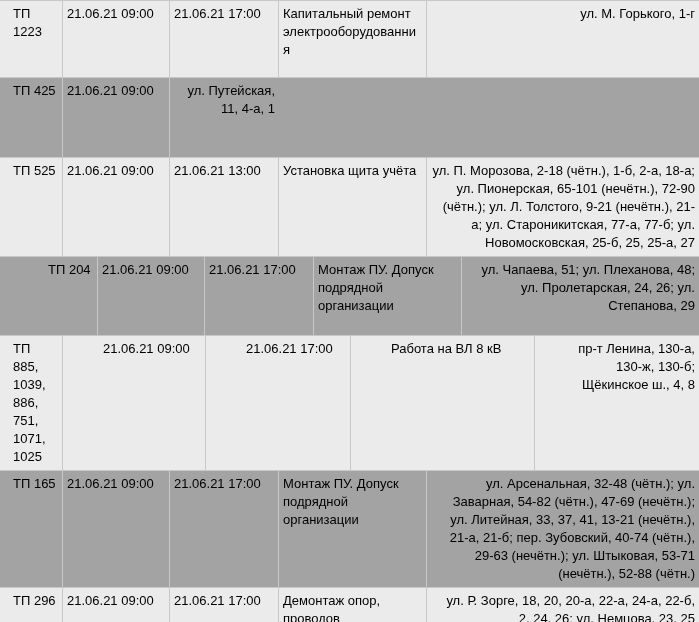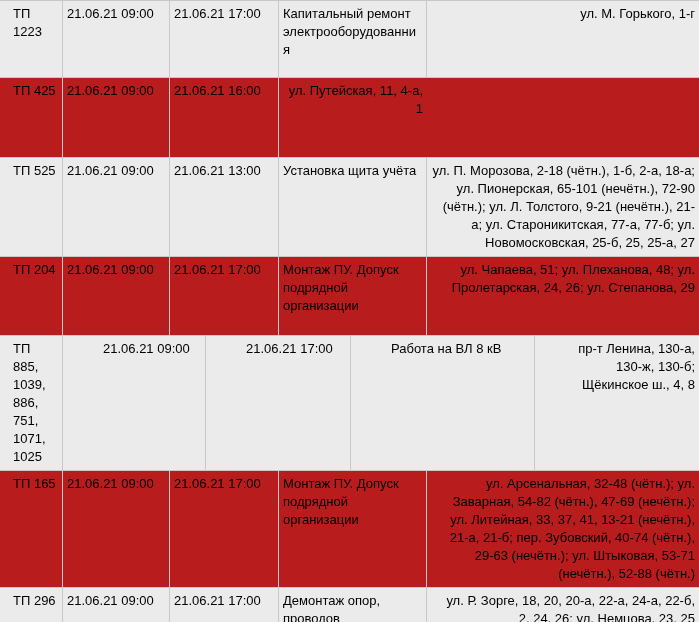--- a/index.html
+++ b/index.html
@@ -20,21 +20,21 @@
     width: 699px;
     border-top: 1px solid #c8c8c8;
   }
   .row {
     display: grid;
     grid-template-columns: 63px 107px 109px 148px 1fr;
     border-bottom: 1px solid #c8c8c8;
     box-sizing: border-box;
   }
   .row--gray { background: #ebebeb; }
-  .row--white { background: #b91c1c; }
+  .row--white { background: #a3a3a3; }
   .cell {
     padding: 4px 6px 4px 4px;
     border-right: 1px solid #c8c8c8;
     box-sizing: border-box;
     word-wrap: break-word;
   }
   .cell:last-child {
     border-right: none;
     padding-left: 5px;
     padding-right: 4px;
@@ -49,31 +49,30 @@
     <div class="row row--gray" style="min-height: 77px;">
     <div class="cell c-tp">ТП 1223</div>
     <div class="cell c-start">21.06.21 09:00</div>
     <div class="cell c-end">21.06.21 17:00</div>
     <div class="cell c-work">Капитальный ремонт электрооборудованния</div>
     <div class="cell c-addr">ул. М. Горького, 1-г</div>
   </div>
     <div class="row row--white" style="min-height: 80px;">
     <div class="cell c-tp">ТП 425</div>
     <div class="cell c-start">21.06.21 09:00</div>
-    <div class="cell c-end">21.06.21 16:00</div>
     <div class="cell c-addr">ул. Путейская, 11, 4-а, 1</div>
   </div>
     <div class="row row--gray" style="min-height: 86px;">
     <div class="cell c-tp">ТП 525</div>
     <div class="cell c-start">21.06.21 09:00</div>
     <div class="cell c-end">21.06.21 13:00</div>
     <div class="cell c-work">Установка щита учёта</div>
     <div class="cell c-addr">ул. П. Морозова, 2-18 (чётн.), 1-б, 2-а, 18-а; ул. Пионерская, 65-101 (нечётн.), 72-90 (чётн.); ул. Л. Толстого, 9-21 (нечётн.), 21-а; ул. Староникитская, 77-а, 77-б; ул. Новомосковская, 25-б, 25, 25-а, 27</div>
   </div>
-    <div class="row row--white" style="min-height: 79px;">
+    <div class="row row--white" style="min-height: 79px; padding-left: 35px;">
     <div class="cell c-tp">ТП 204</div>
     <div class="cell c-start">21.06.21 09:00</div>
     <div class="cell c-end">21.06.21 17:00</div>
     <div class="cell c-work">Монтаж ПУ. Допуск подрядной организации</div>
     <div class="cell c-addr">ул. Чапаева, 51; ул. Плеханова, 48; ул. Пролетарская, 24, 26; ул. Степанова, 29</div>
   </div>
     <div class="row row--gray" style="min-height: 113px; gap: 36px;">
     <div class="cell c-tp">ТП 885, 1039, 886, 751, 1071, 1025</div>
     <div class="cell c-start">21.06.21 09:00</div>
     <div class="cell c-end">21.06.21 17:00</div>

